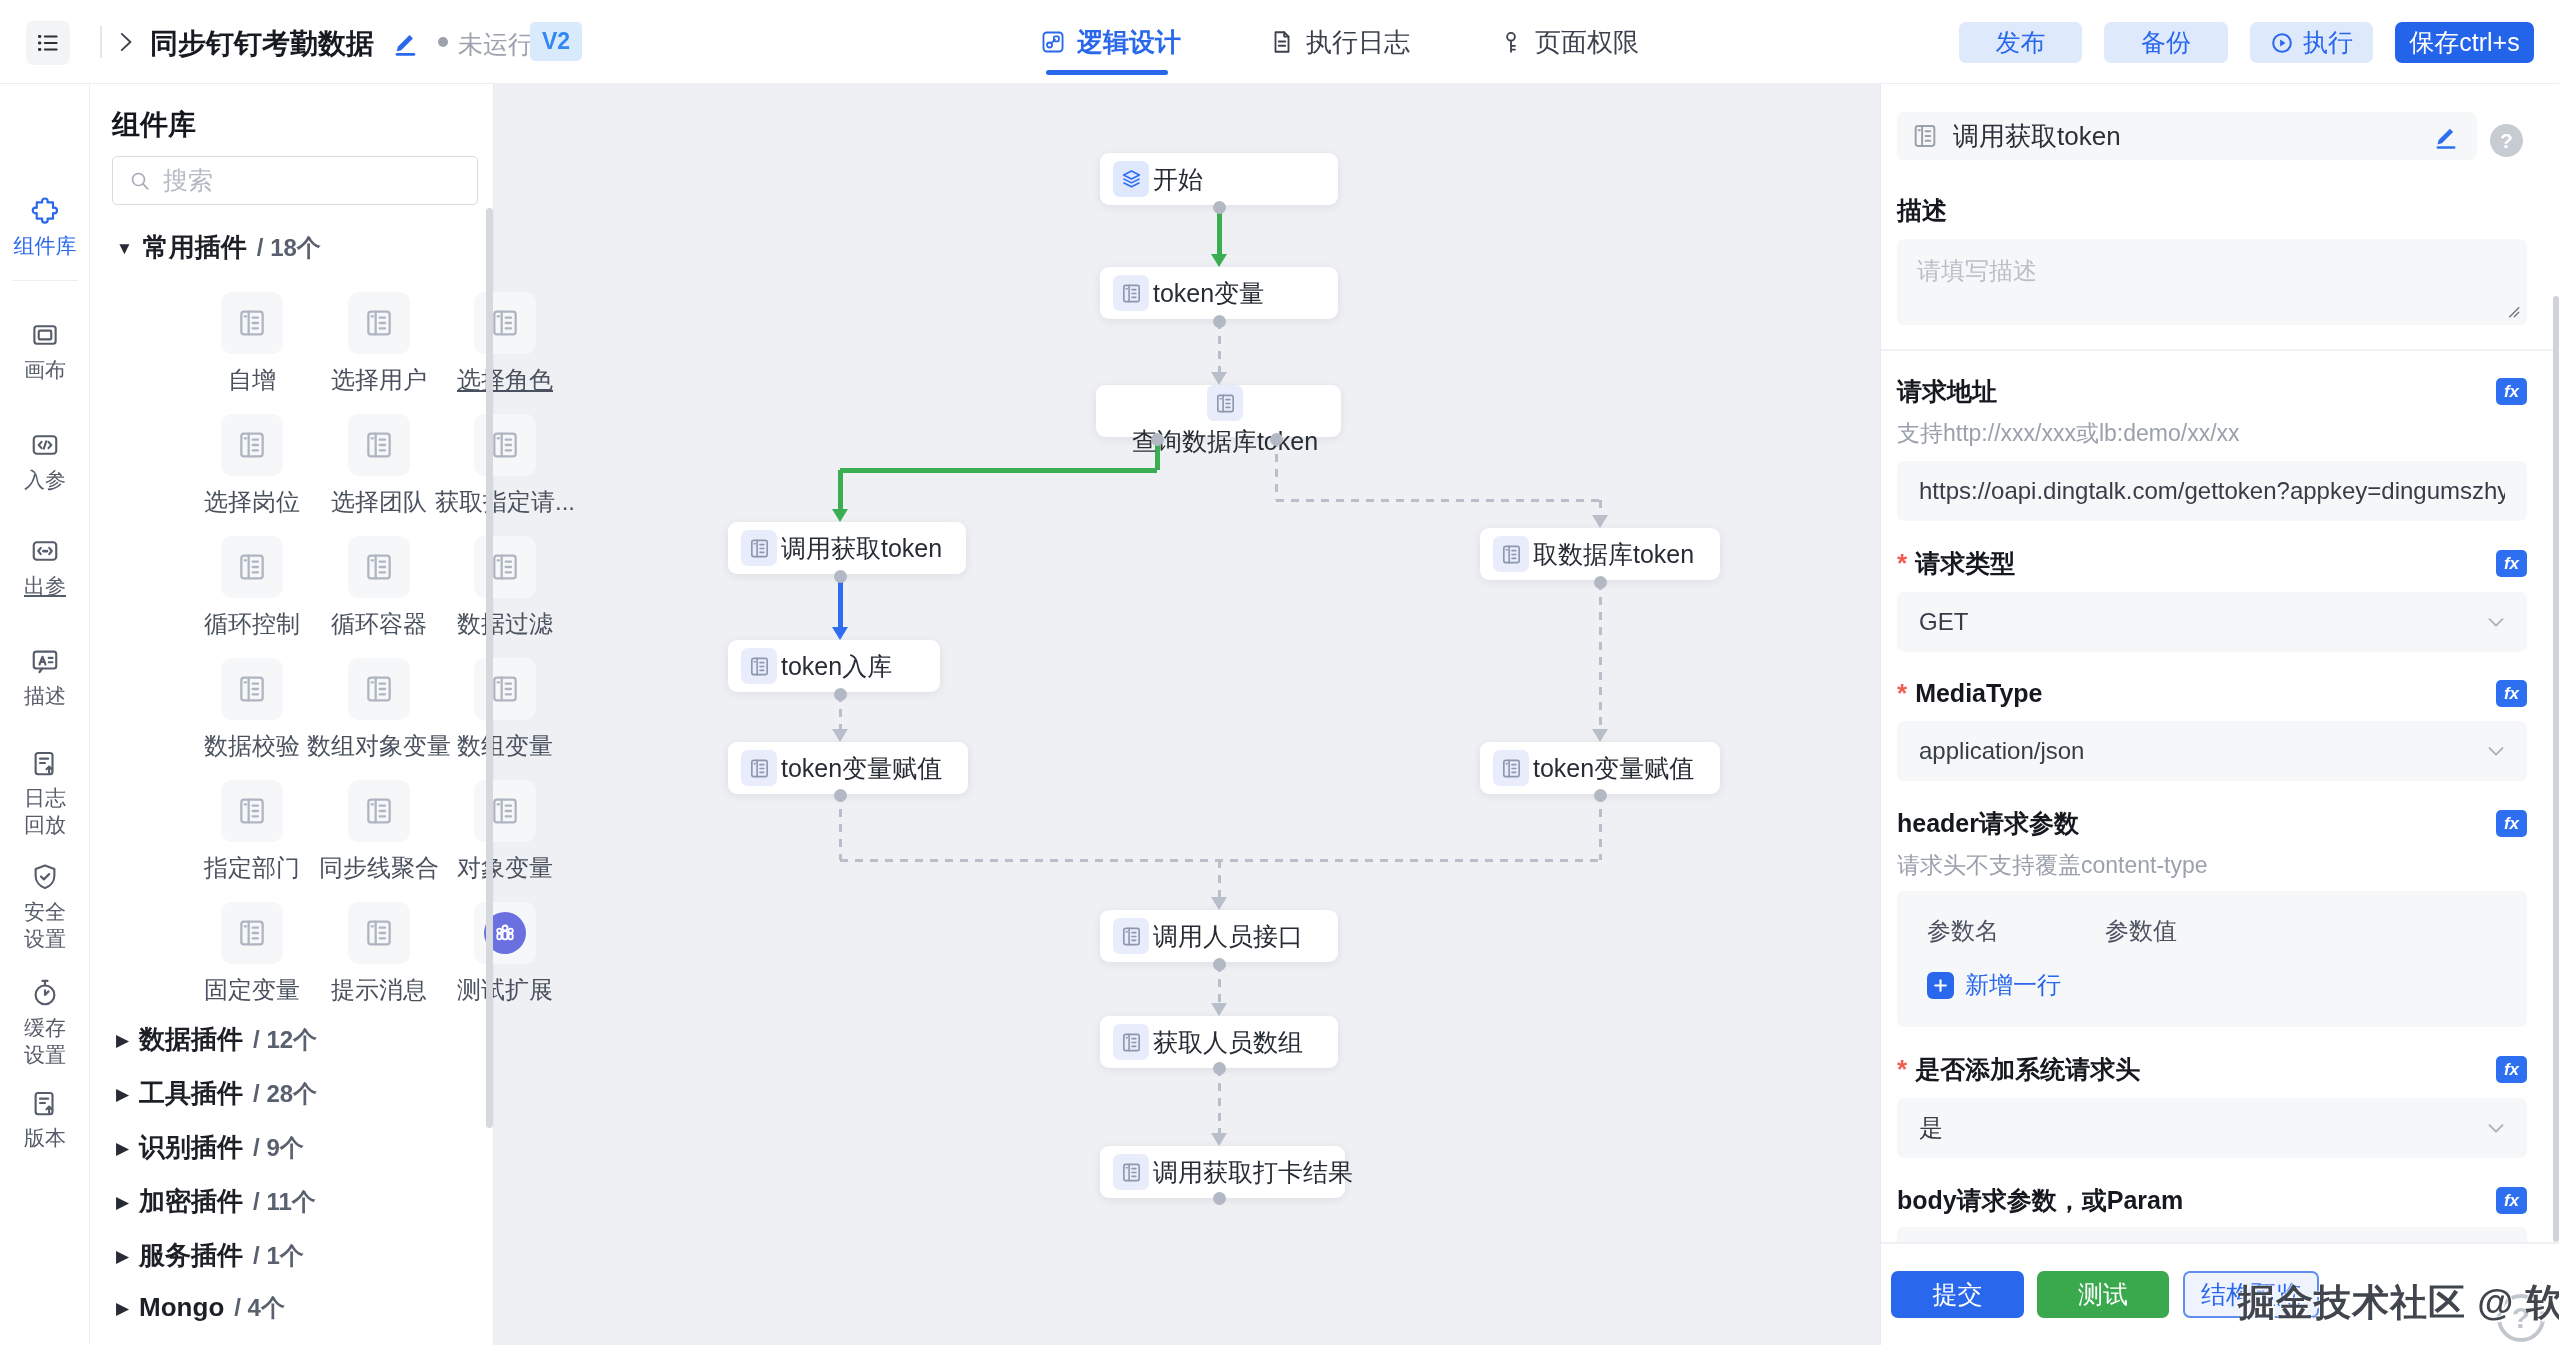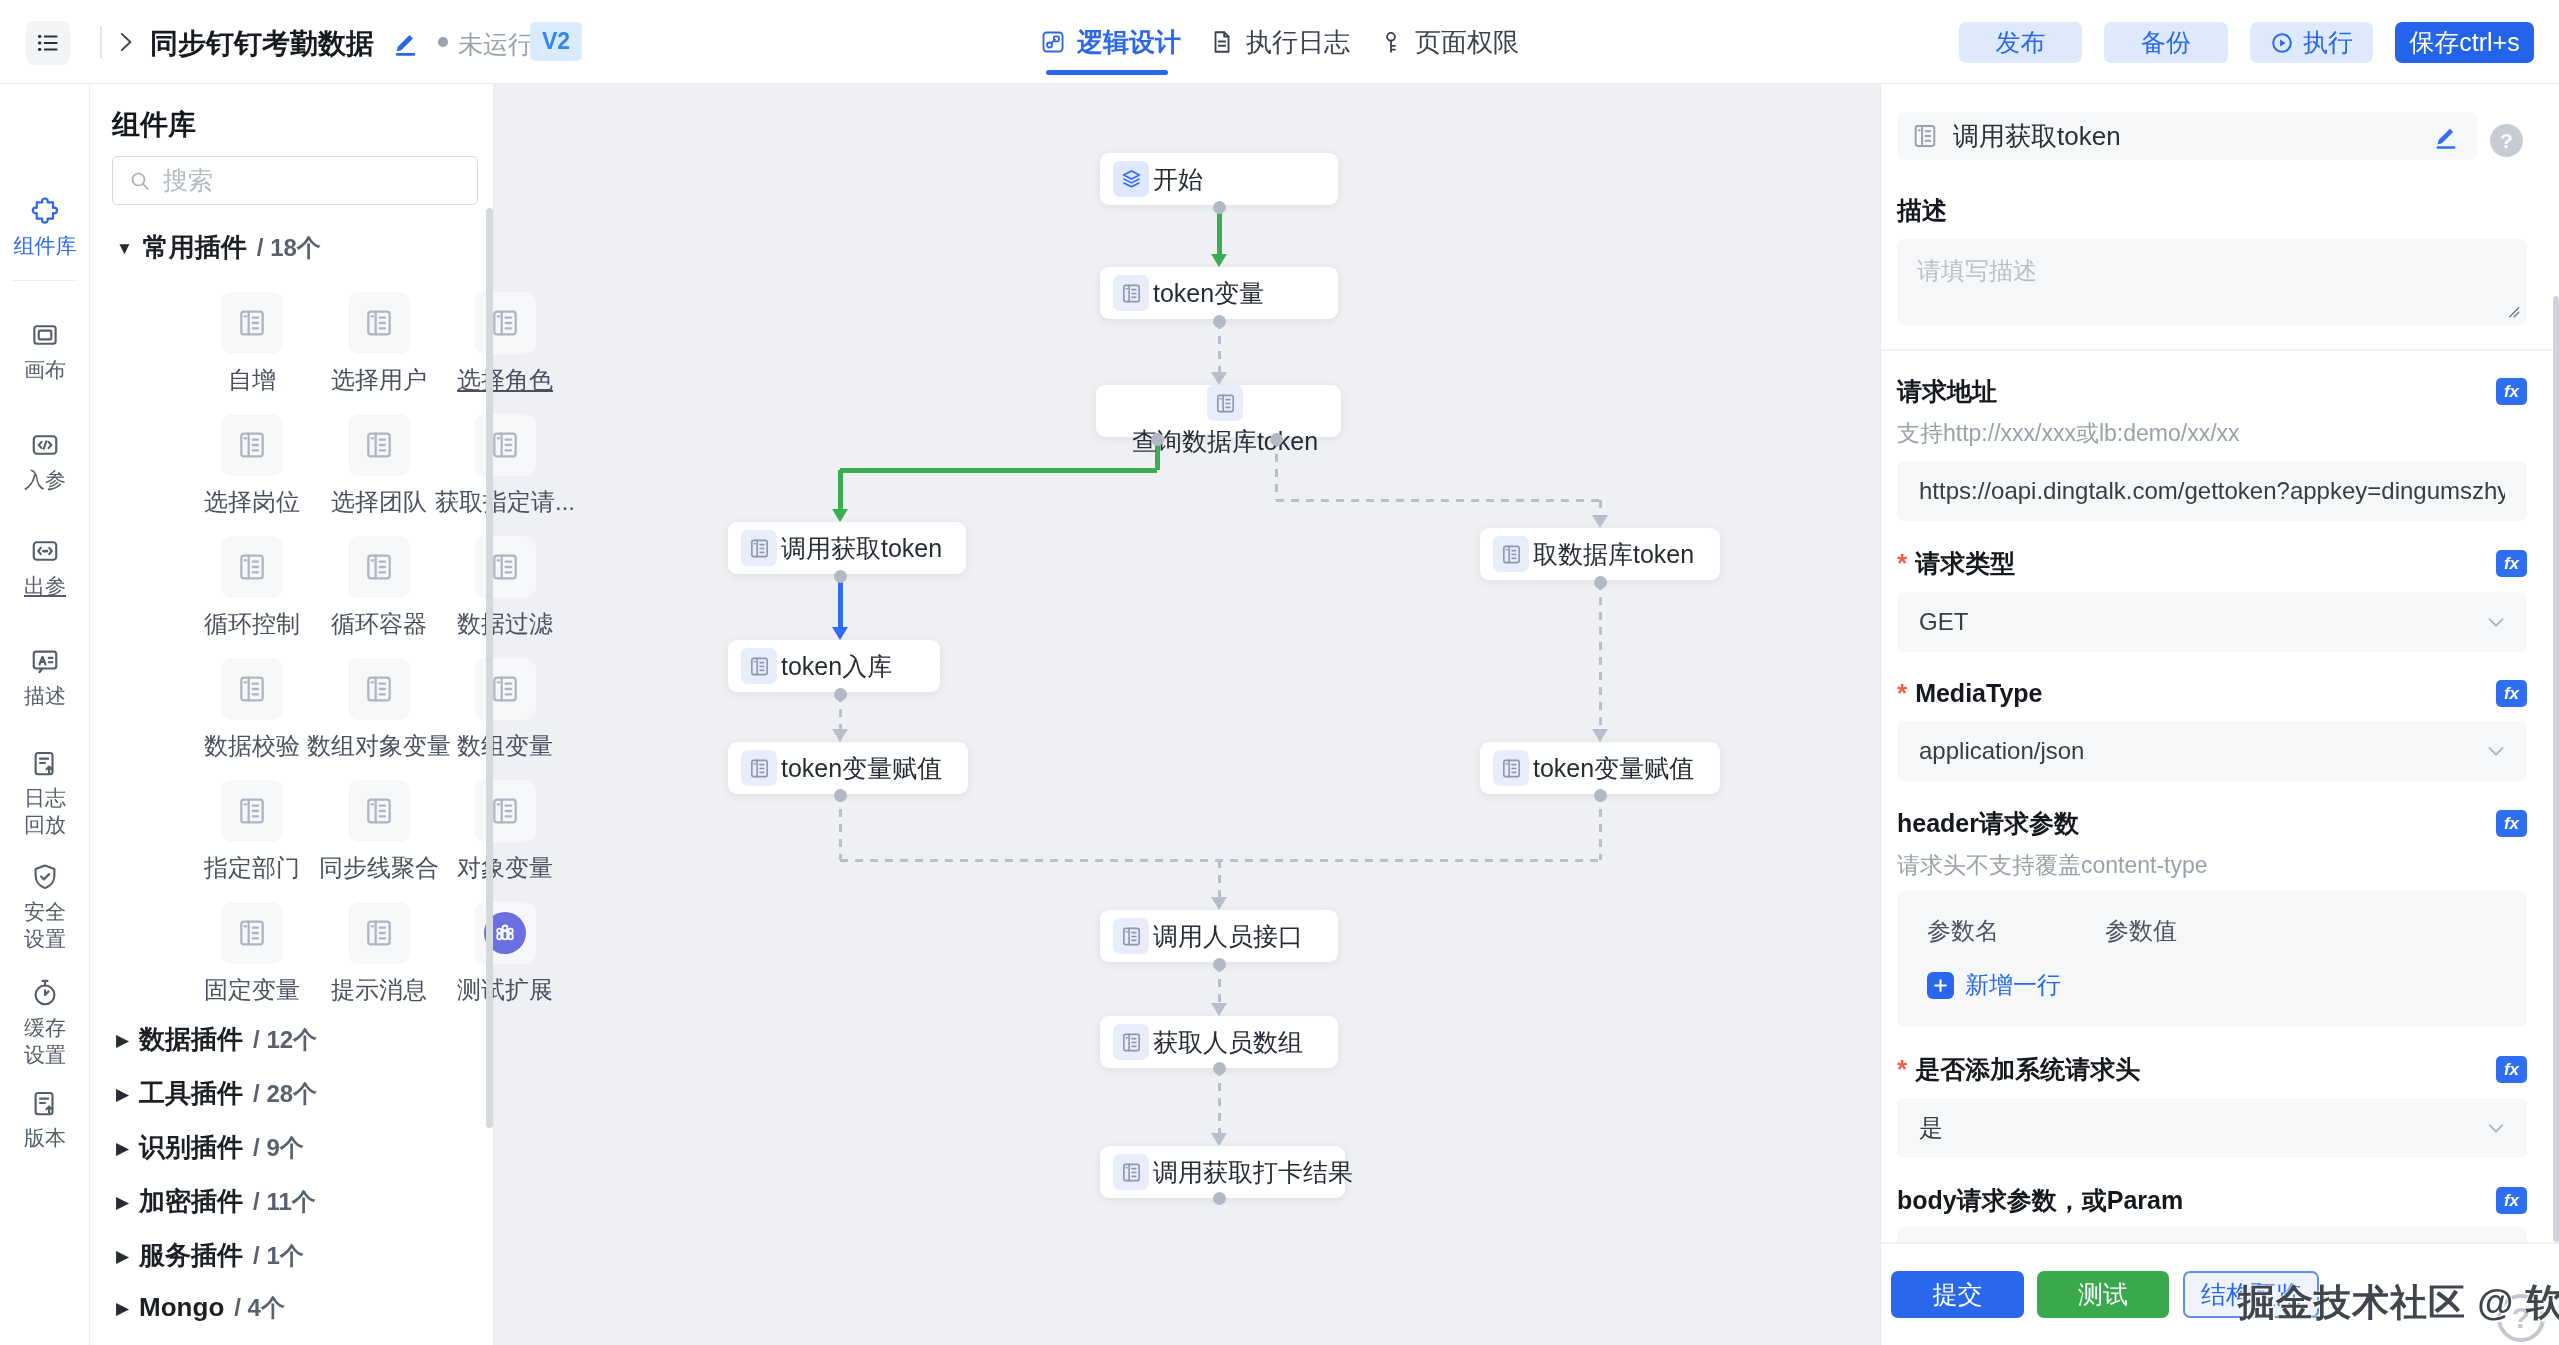--- a/index.html
+++ b/index.html
@@ -11,21 +11,21 @@
   #header { position:absolute; left:0; top:0; width:2559px; height:84px; background:#fff; border-bottom:1px solid #ebedf1; z-index:20; }
   .menu-btn { position:absolute; left:26px; top:21px; width:44px; height:44px; background:#f3f4f6; border-radius:8px; color:#2a2f38; display:flex; align-items:center; justify-content:center; }
   .menu-btn svg { width:26px; height:26px; }
   .hdr-divider { position:absolute; left:100px; top:26px; width:2px; height:32px; background:#e4e6ea; }
   .hdr-chev { position:absolute; left:112px; top:29px; width:26px; height:26px; color:#3c424d; }
   #flow-title { position:absolute; left:150px; top:25px; font-size:28px; font-weight:700; color:#171a20; }
   .title-pen { position:absolute; left:392px; top:29px; width:27px; height:27px; color:#2968ec; }
   .status-dot { position:absolute; left:438px; top:37px; width:10px; height:10px; border-radius:50%; background:#9ba2ad; }
   #run-status { position:absolute; left:458px; top:28px; font-size:25px; color:#9ba2ad; }
   #version-badge { position:absolute; left:530px; top:22px; padding:6px 12px; background:#d9eafd; color:#3287f0; font-size:23px; font-weight:700; border-radius:5px; }
-  #tabs { position:absolute; left:1040px; top:0; height:84px; display:flex; gap:28px; align-items:center; }
+  #tabs { position:absolute; left:1040px; top:0; height:84px; display:flex; gap:88px; align-items:center; }
   .tab { display:flex; align-items:center; gap:11px; font-size:26px; color:#3c424d; cursor:pointer; }
   .tab svg { width:26px; height:26px; }
   .tab.active { color:#2968ec; font-weight:600; }
   #tab-ink { position:absolute; left:1046px; top:70px; width:122px; height:5px; border-radius:3px; background:#2968ec; }
   .hdr-btn { position:absolute; top:22px; height:41px; border-radius:7px; background:#dfe9fc; color:#2968ec; font-size:25px; display:flex; align-items:center; justify-content:center; gap:9px; cursor:pointer; }
   .hdr-btn svg { width:24px; height:24px; }
   .hdr-btn.primary { background:#2464eb; color:#fff; }
 
   
   #rail { position:absolute; left:0; top:84px; width:90px; height:1261px; background:#fff; border-right:1px solid #eceef2; z-index:15; }

